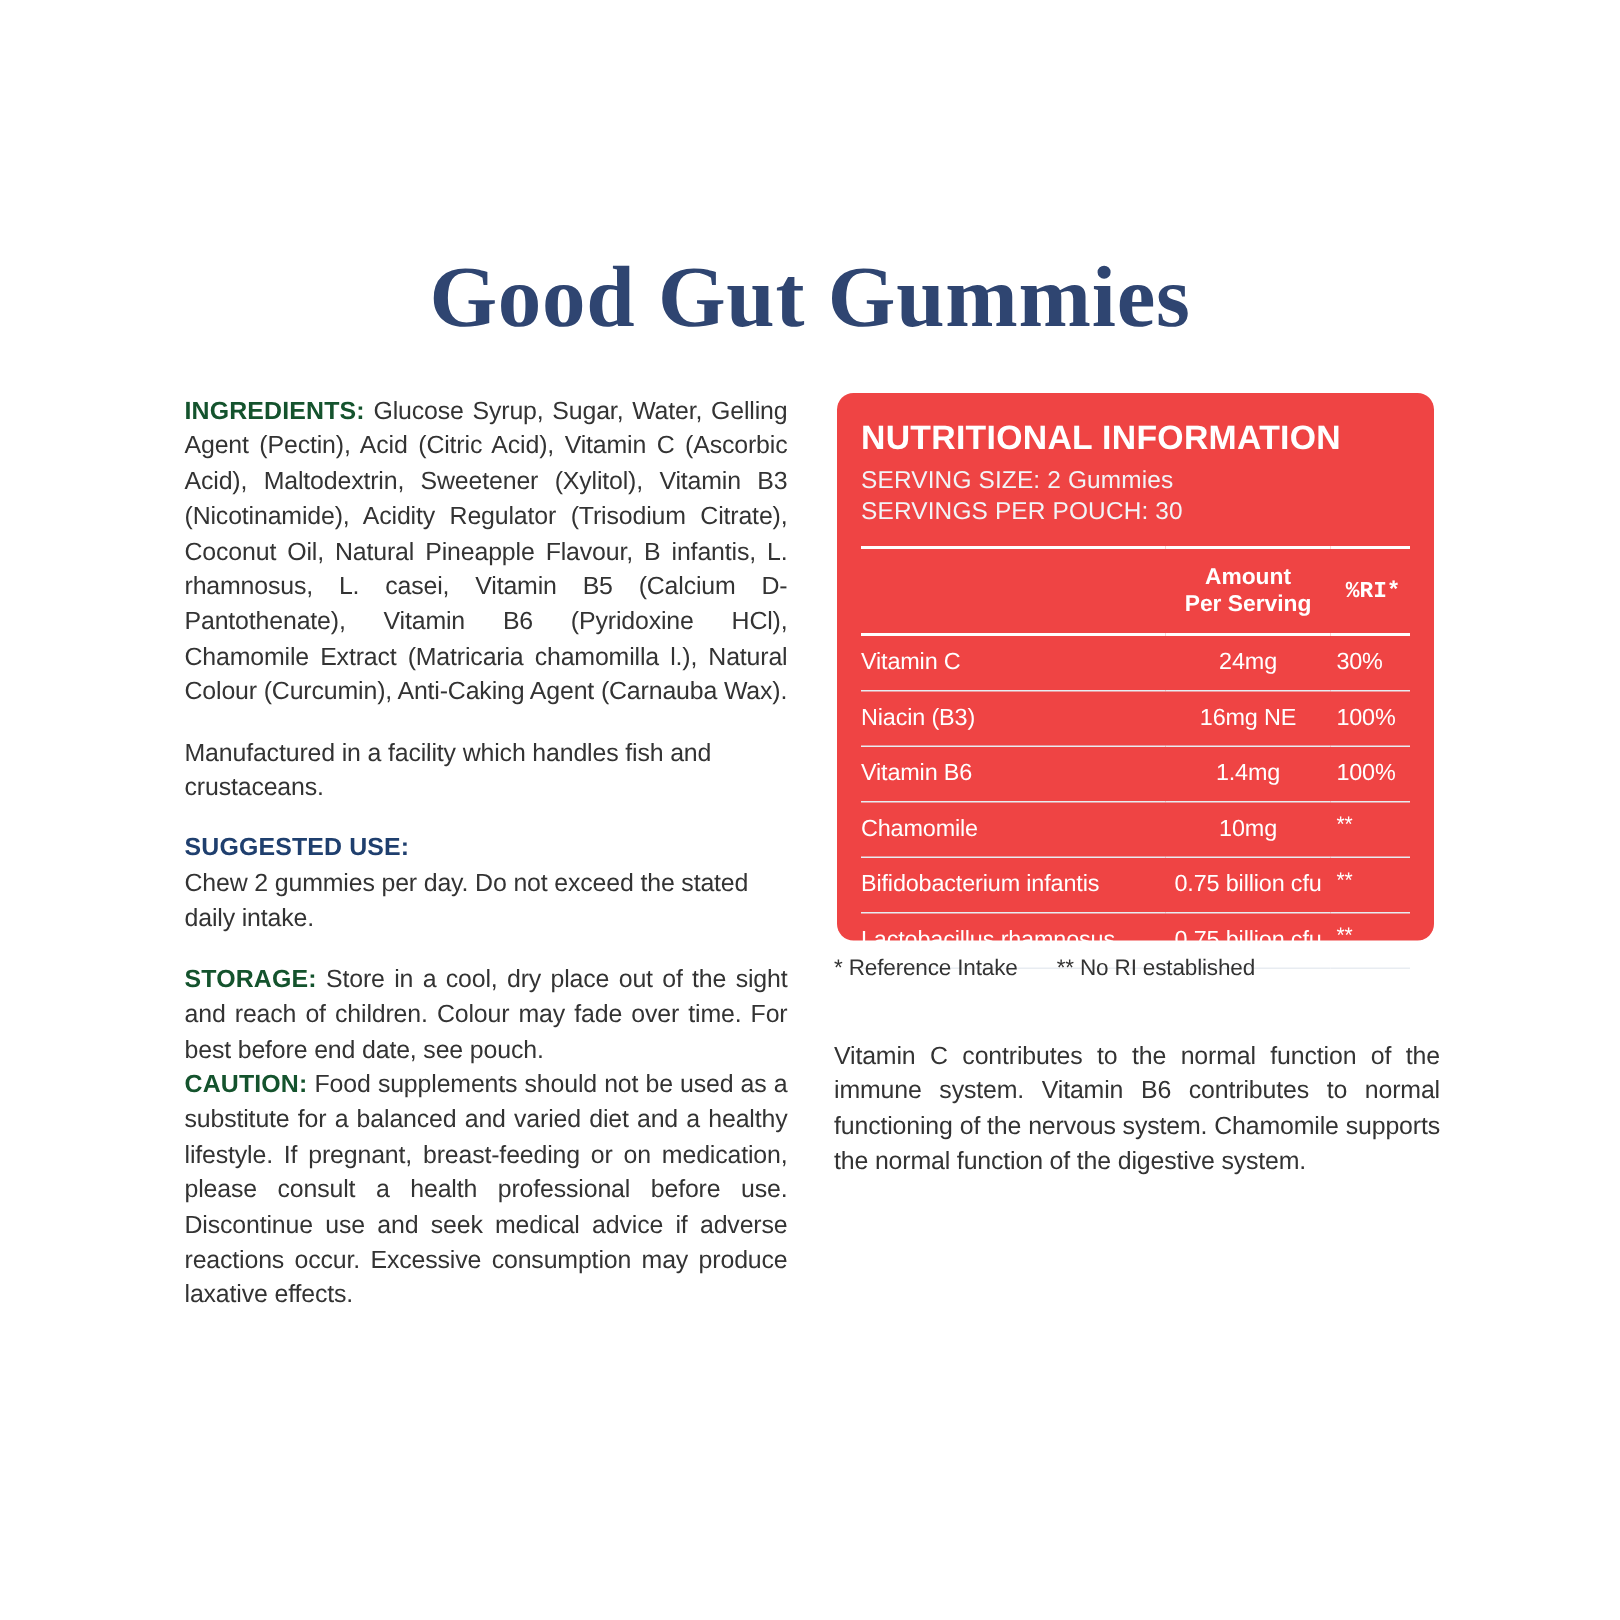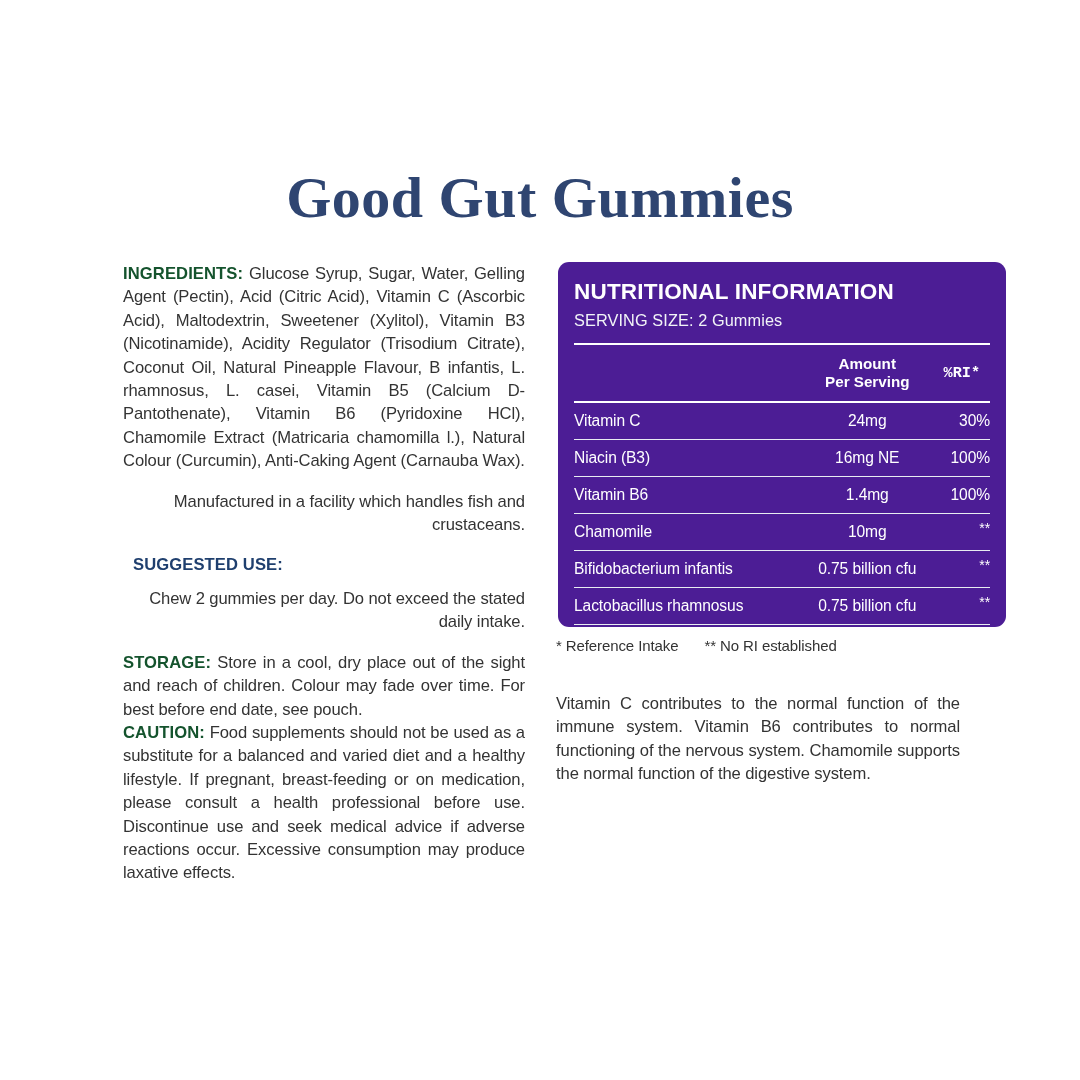--- a/index.html
+++ b/index.html
@@ -49,45 +49,45 @@
 
   .para {
     font-size: 16.6px;
     line-height: 23.4px;
     color: #333333;
     text-align: justify;
     margin: 0 0 17px 0;
     letter-spacing: -0.1px;
   }
   .para.last { margin-bottom: 0; }
-  .para.tight { text-align: right; }
+  .para.tight { text-align: left; }
 
   .lbl {
     font-weight: bold;
     color: #14532d;
     letter-spacing: 0.1px;
   }
 
   .block-head {
     font-size: 16.6px;
     line-height: 23.4px;
     font-weight: bold;
     color: #1f3f6e;
     letter-spacing: 0.1px;
-    margin: 10px;
+    margin: 0;
   }
 
   
   .nutri-panel {
     position: absolute;
     left: 558px;
     top: 262px;
-    width: 448px;
+    width: 398px;
     height: 365px;
-    background: #4c1d95;
+    background: #ef4444;
     border-radius: 11px;
     box-sizing: border-box;
     padding: 16px 16px 10px 16px;
     color: #ffffff;
   }
 
   .nutri-title {
     font-size: 22.5px;
     font-weight: bold;
     line-height: 28px;
@@ -133,21 +133,21 @@
     font-size: 15.6px;
     line-height: 20px;
     color: #ffffff;
     letter-spacing: -0.1px;
     height: 26px;
     margin-left: 45px;
   }
   .nutri-table tbody tr:last-child td { border-bottom: none; }
   .nutri-table tbody td.t-name { text-align: left; }
   .nutri-table tbody td.t-amt  { text-align: center; }
-  .nutri-table tbody td.t-ri   { text-align: right; padding-left: 4px; }
+  .nutri-table tbody td.t-ri   { text-align: left; padding-left: 4px; }
   .nutri-table tbody td.t-ri.stars {
     font-size: 14px;
     vertical-align: top;
     padding-top: 4px;
   }
 
   
   .footnotes {
     position: absolute;
     left: 556px;
@@ -189,20 +189,21 @@
     <p class="para tight">Chew 2 gummies per day. Do not exceed the stated daily intake.</p>
 
     <p class="para last"><span class="lbl">STORAGE:</span><span> Store in a cool, dry place out of the sight and reach of children. Colour may fade over time. For best before end date, see pouch.</span></p>
 
     <p class="para"><span class="lbl">CAUTION:</span><span> Food supplements should not be used as a substitute for a balanced and varied diet and a healthy lifestyle. If pregnant, breast-feeding or on medication, please consult a health professional before use. Discontinue use and seek medical advice if adverse reactions occur. Excessive consumption may produce laxative effects.</span></p>
   </div>
 
   <div class="nutri-panel">
     <div class="nutri-title">NUTRITIONAL INFORMATION</div>
     <div class="nutri-sub">SERVING SIZE: 2 Gummies</div>
+    <div class="nutri-sub">SERVINGS PER POUCH: 30</div>
 
     <table class="nutri-table">
       <colgroup>
         <col class="c-name">
           <col class="c-amt">
           <col class="c-ri">
       </colgroup>
       <thead>
         <tr>
           <th class="h-name"></th>

